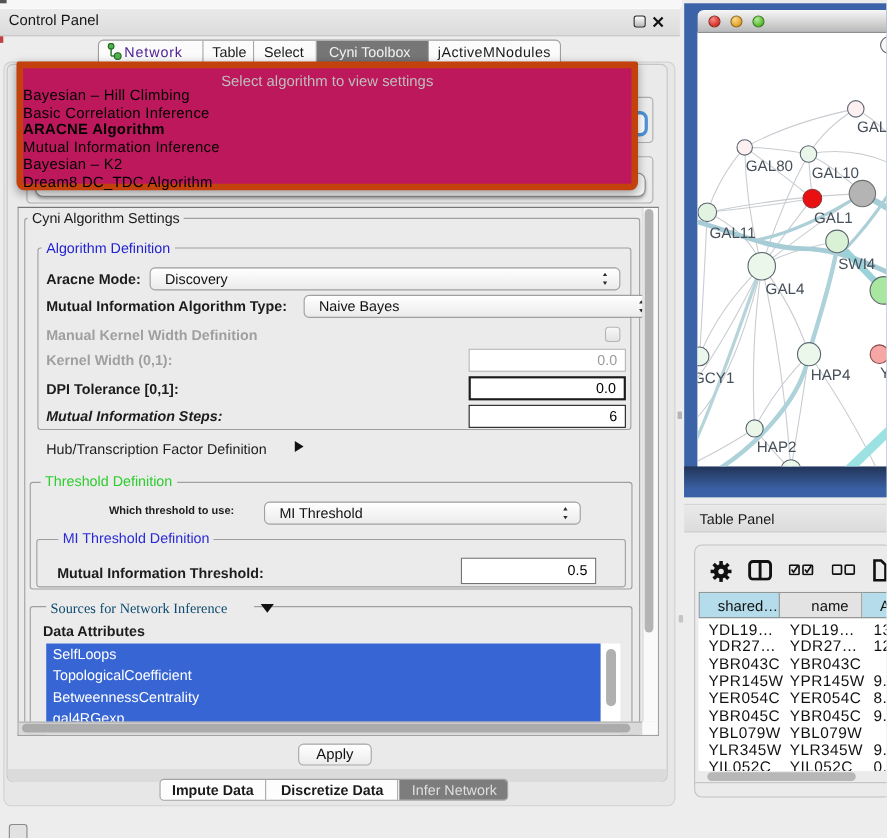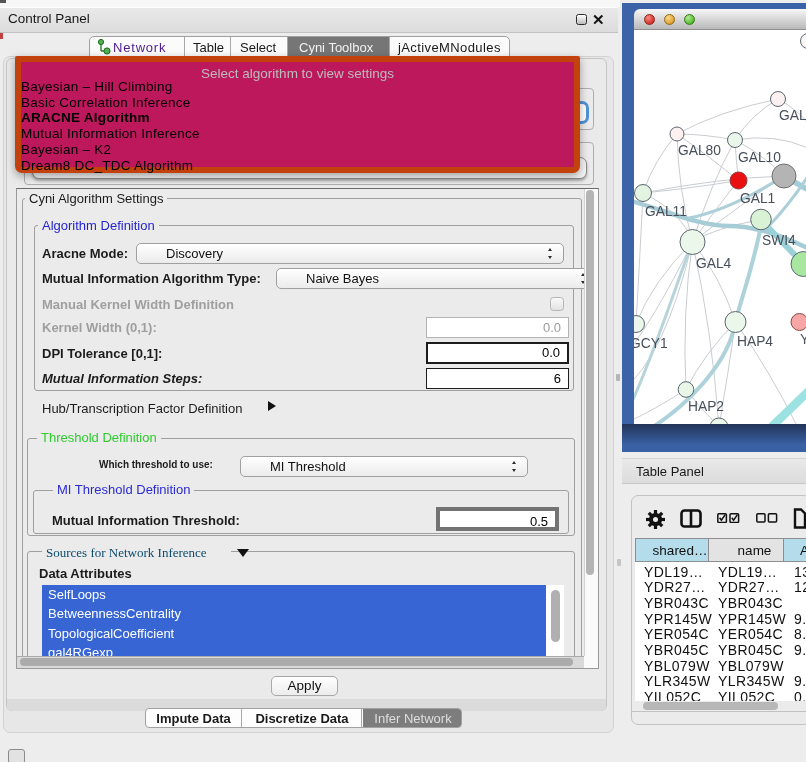--- a/index.html
+++ b/index.html
@@ -3,21 +3,21 @@
 <meta charset="utf-8">
 <style>
   * { margin:0; padding:0; box-sizing:border-box; }
   html,body { width:806px; height:762px; overflow:hidden; }
   body { background:#ededed; font-family:"Liberation Sans", sans-serif; position:relative; }
   .abs { position:absolute; }
   .lbl { position:absolute; font-size:13px; color:#1c1c1c; white-space:nowrap; }
   .b { font-weight:bold; }
   .dis { color:#9f9f9f; }
   .combo { position:absolute; background:linear-gradient(#ffffff,#ebebeb); border:1px solid #a0a0a0; border-radius:5px;
-           font-size:13px; color:#111; line-height:19px; padding-left:29px; white-space:nowrap; }
+           font-size:13px; color:#111; line-height:19px; padding-left:13px; white-space:nowrap; }
   .updn { position:absolute; right:10px; top:50%; width:5px; height:11px; margin-top:-5.5px; }
   .updn i { position:absolute; left:0; width:0; height:0; border-left:2.5px solid transparent; border-right:2.5px solid transparent; }
   .updn .u { top:0; border-bottom:3.8px solid #2c2c2c; }
   .updn .d { bottom:0; border-top:3.8px solid #2c2c2c; }
   .field { position:absolute; background:#fff; font-size:13px; text-align:right; padding-right:7px; }
   .grp { position:absolute; border:1px solid #9f9f9f; border-radius:3px; }
   .grptitle { position:absolute; font-size:13px; background:#ebebeb; padding:0 4px; white-space:nowrap; z-index:3; }
 </style>
 </head>
 <body>
@@ -98,33 +98,33 @@
   <div class="lbl b" style="left:82px; top:270px; font-size:10px;">Which threshold to use:</div>
   <div class="combo" style="left:223px; top:267px; width:288px; height:21px;">MI Threshold<span class="updn">
         <i class="u"></i>
         <i class="d"></i>
       </span></div>
 
   <div class="grp" style="left:16px; top:301px; width:536px; height:44px;"></div>
   <div class="grptitle" style="left:36px; top:293px; color:#2a2ad4;">MI Threshold Definition</div>
 
   <div class="lbl b" style="left:35px; top:324px;">Mutual Information Threshold:</div>
-  <div class="field" style="left:402px; top:318px; width:123px; height:24px; border:4px solid #737373; color:#000; line-height:22px;margin-left:17px;">0.5</div>
+  <div class="field" style="left:402px; top:318px; width:123px; height:24px; border:1px solid #737373; color:#000; line-height:22px;">0.5</div>
 
   <div class="grp" style="left:10px; top:362px; width:548px; height:133px;"></div>
   <div class="grptitle" style="left:25px; top:356px; color:#0c4a6e; padding-right:24px;font-family:Liberation Serif, serif;">Sources for Network Inference</div>
   <div class="abs" style="left:220px; top:360px; width:0; height:0; border-left:6.5px solid transparent; border-right:6.5px solid transparent; border-top:8px solid #111; z-index:4;"></div>
 
   <div class="lbl b" style="left:22px; top:377px;">Data Attributes</div>
 
   <div class="abs" style="left:25px; top:396px; width:522px; height:90px; background:#fff;">
     <div class="abs" style="left:0; top:0; width:504px; height:78px; background:#3766d4; color:#fff; font-size:13px;">
       <div style="height:19.3px; line-height:19.3px; padding-left:6px;">SelfLoops</div>
+      <div style="height:19.3px; line-height:19.3px; padding-left:6px;">TopologicalCoefficient</div>
       <div style="height:19.3px; line-height:19.3px; padding-left:6px;">BetweennessCentrality</div>
-      <div style="height:19.3px; line-height:19.3px; padding-left:6px;">TopologicalCoefficient</div>
       <div style="height:19.3px; line-height:19.3px; padding-left:6px;">gal4RGexp</div>
     </div>
     <div class="abs" style="left:509px; top:5px; width:9px; height:52px; background:#b0b0b0; border-radius:4.5px;"></div>
   </div>
 </div>
 
 <div class="abs" style="left:584px; top:189px; width:14px; height:467px; background:#fafafa; border-left:1px solid #d2d2d2;"></div>
 <div class="abs" style="left:585.5px; top:190px; width:8px; height:385px; background:#b4b4b4; border-radius:4px;"></div>
 <div class="abs" style="left:17px; top:656px; width:567px; height:12px; background:#d9d9d9; border-top:1px solid #ababab;"></div>
 <div class="abs" style="left:20px; top:658px; width:553px; height:8px; background:#ababab; border-radius:4px;"></div>

